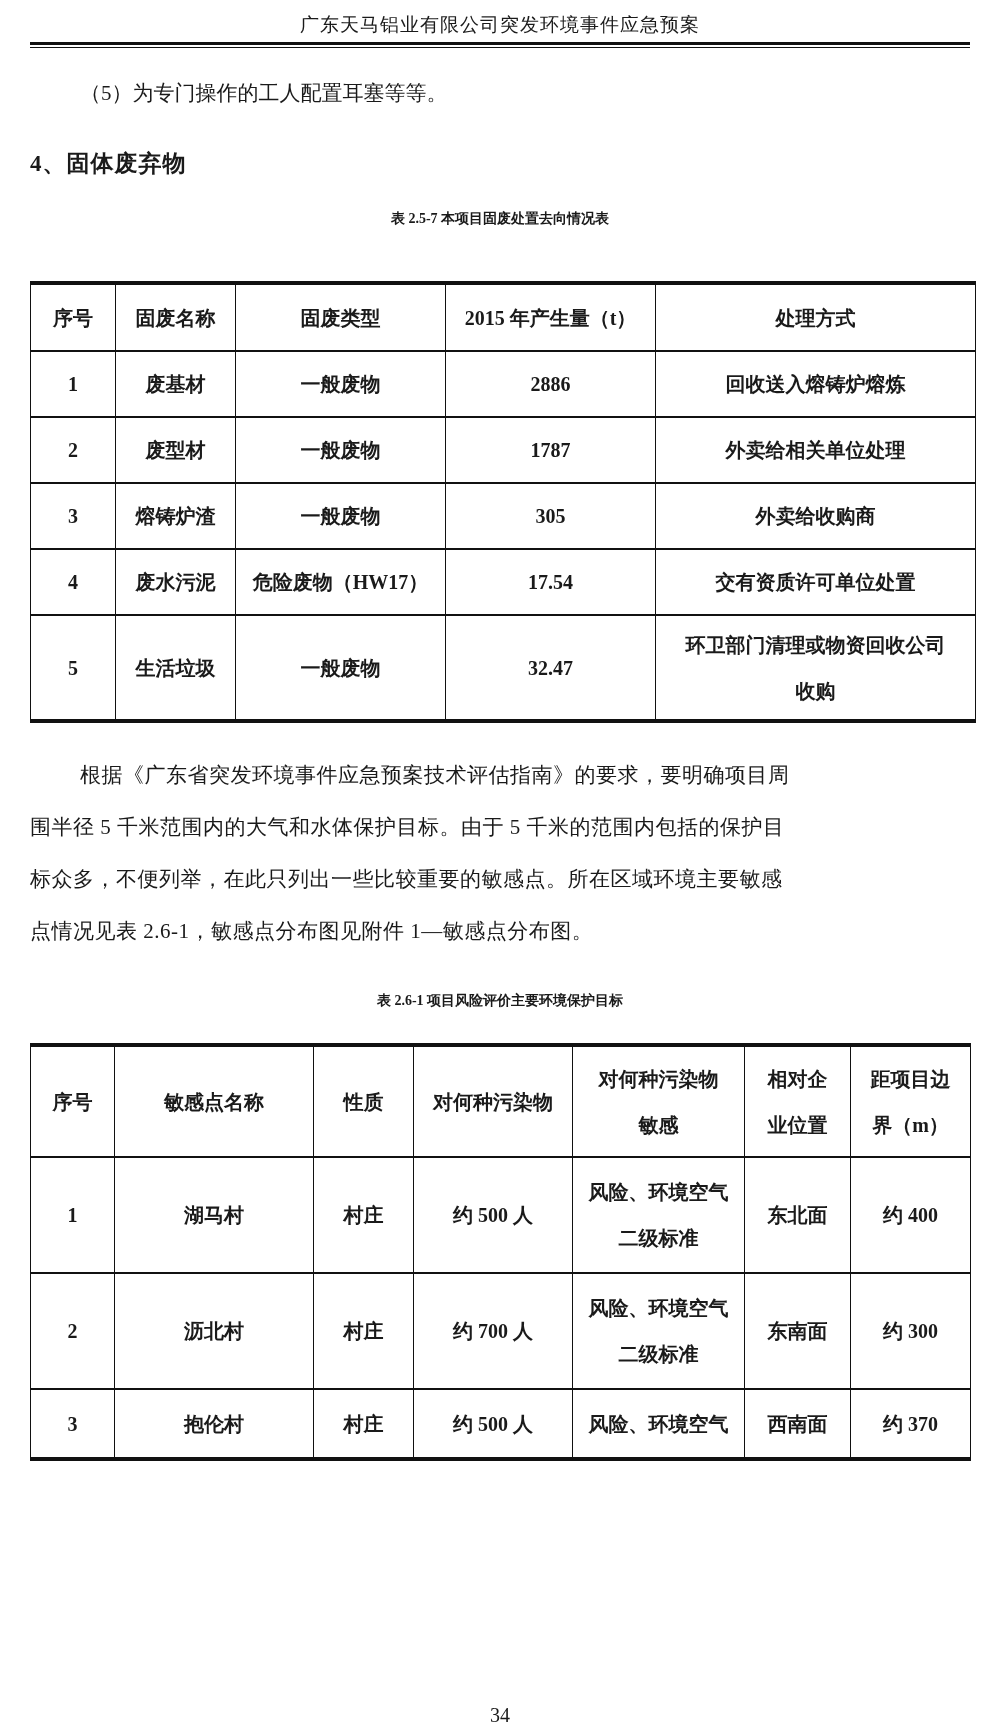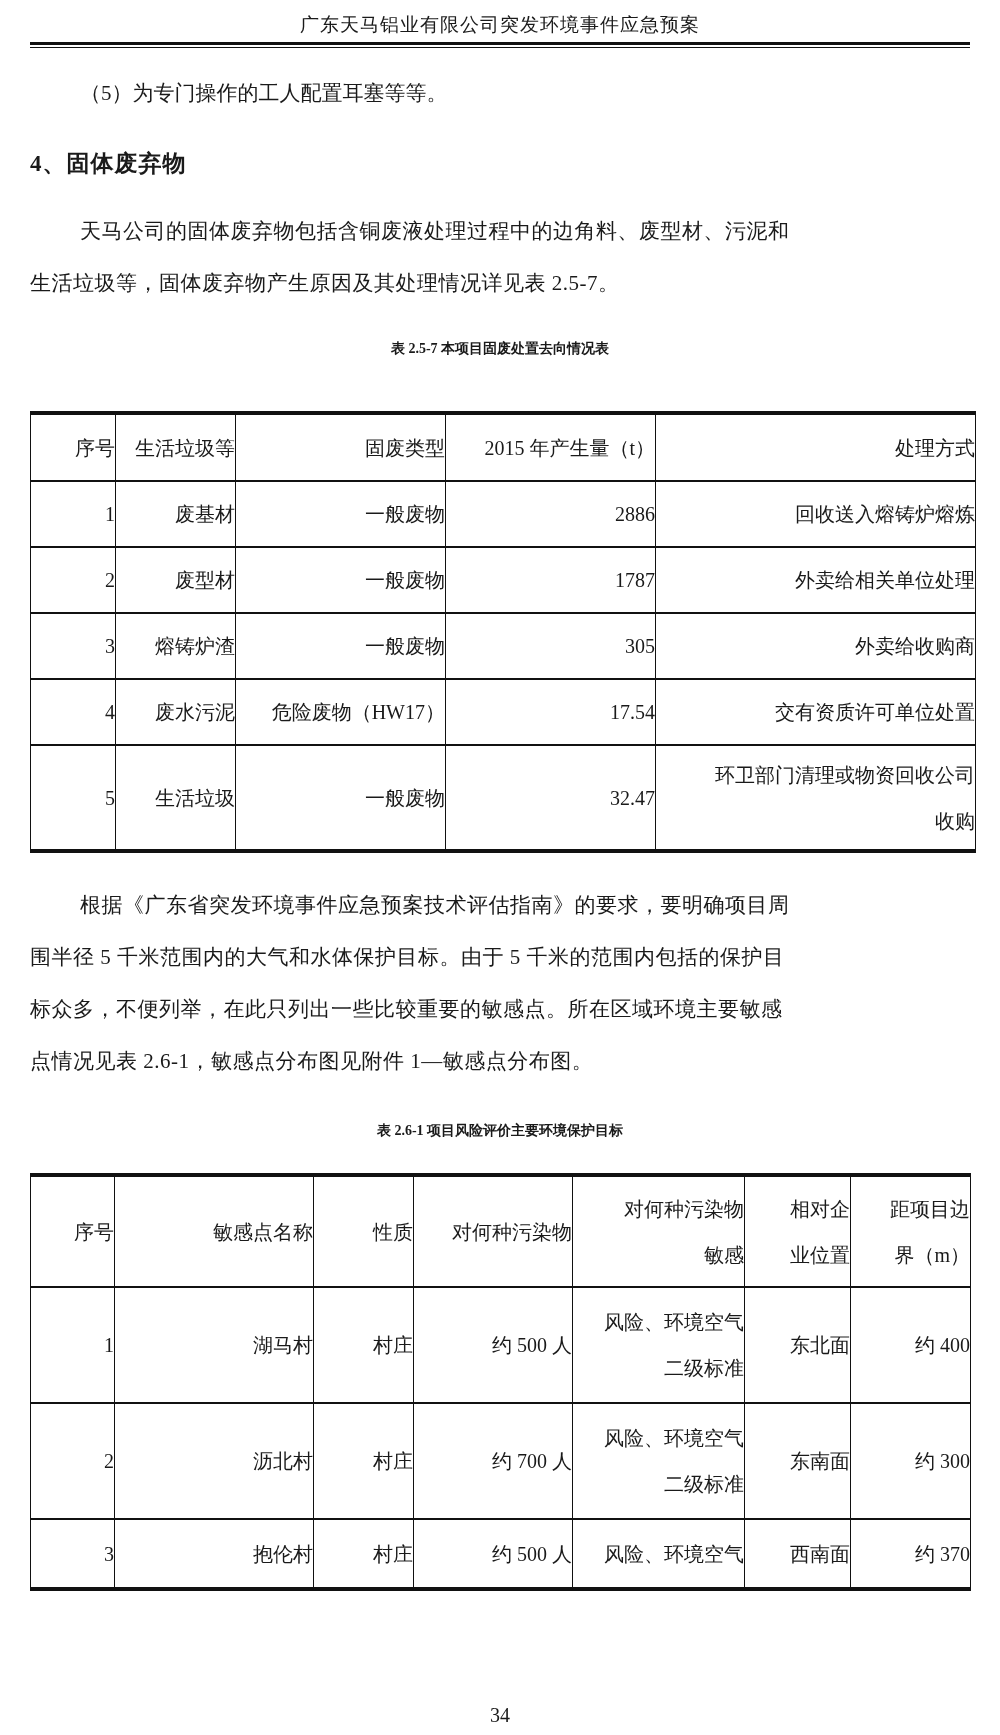--- a/index.html
+++ b/index.html
@@ -68,24 +68,25 @@
     border-bottom: 4px solid #111;
     border-left: 1px solid #111;
     border-right: 1px solid #111;
   }
   .tbl-257 { margin-top: 48px; width: 945px; }
   .tbl-261 { margin-top: 28px; width: 940px; }
   td {
     border: 1px solid #111;
     border-top: 2px solid #111;
     border-bottom: 2px solid #111;
-    text-align: right;
+    text-align: center;
     vertical-align: middle;
     font-size: 20px;
     padding: 0 0;
+    font-weight: bold;
   }
   .cell-line { line-height: 46px; white-space: nowrap; }
   .tbl-257 .hdr td { height: 68px; }
   .tbl-257 .row-std td { height: 66px; }
   .tbl-257 .row-tall td { height: 106px; }
   .tbl-261 .hdr td { height: 112px; }
   .tbl-261 .row-tall td { height: 116px; }
   .tbl-261 .row-std td { height: 70px; }
   
   .page-number {
@@ -101,42 +102,38 @@
 
 <div class="page">
 
   <div class="doc-header-title">广东天马铝业有限公司突发环境事件应急预案</div>
   <div class="header-rule"></div>
 
   <div class="para para-earplug">（5）为专门操作的工人配置耳塞等等。</div>
 
   <div class="h3-heading">4、固体废弃物</div>
 
-  <div class="para-block">
-    <div class="para-line indent">天马公司的固体废弃物包括含铜废液处理过程中的边角料、废型材、污泥和</div>
-    <div class="para-line">生活垃圾等，固体废弃物产生原因及其处理情况详见表 2.5-7。</div>
-  </div>
 
   <div class="table-title tt-257">表 2.5-7 本项目固废处置去向情况表</div>
 
   <table class="tbl-257">
     <colgroup>
       <col style="width:85px">
         <col style="width:120px">
         <col style="width:210px">
         <col style="width:210px">
         <col style="width:320px">
     </colgroup>
     <tbody>
         <tr class="hdr">
       <td>
             <div class="cell-line">序号</div>
           </td>
       <td>
-            <div class="cell-line">生活垃圾等</div>
+            <div class="cell-line">固废名称</div>
           </td>
       <td>
             <div class="cell-line">固废类型</div>
           </td>
       <td>
             <div class="cell-line">2015 年产生量（t）</div>
           </td>
       <td>
             <div class="cell-line">处理方式</div>
           </td>

